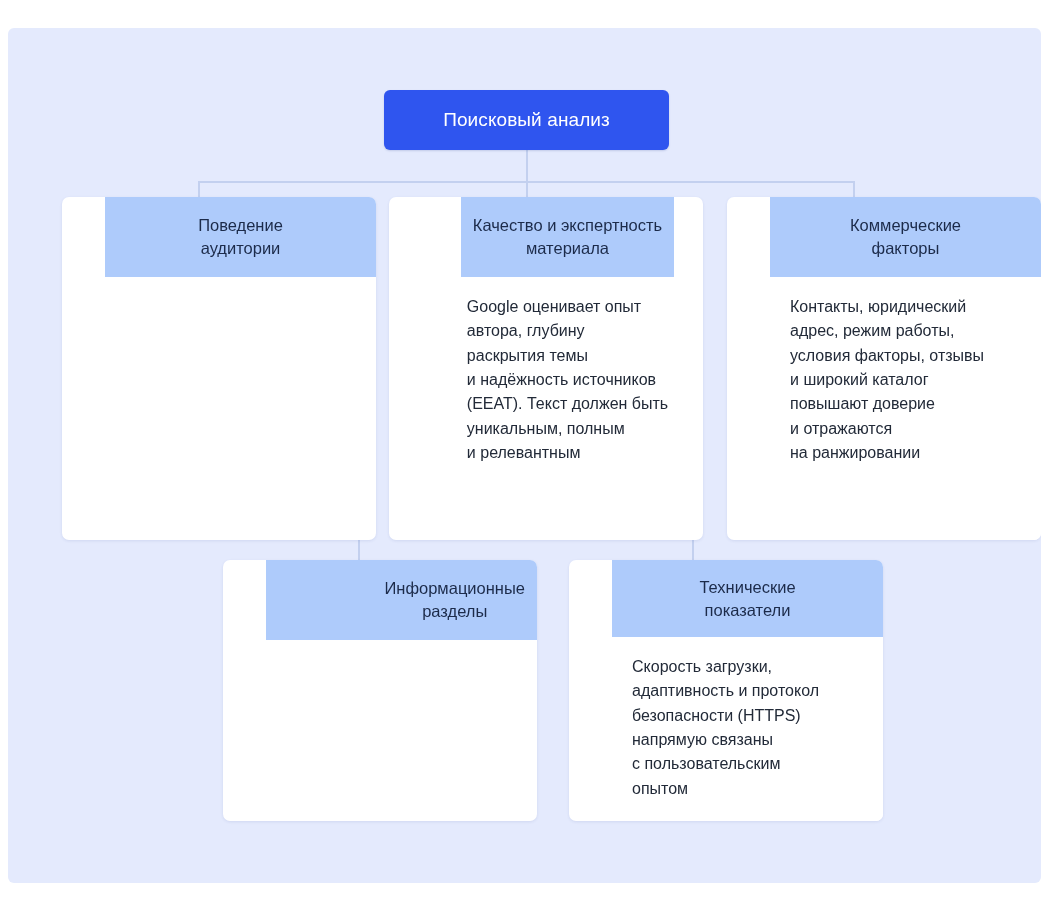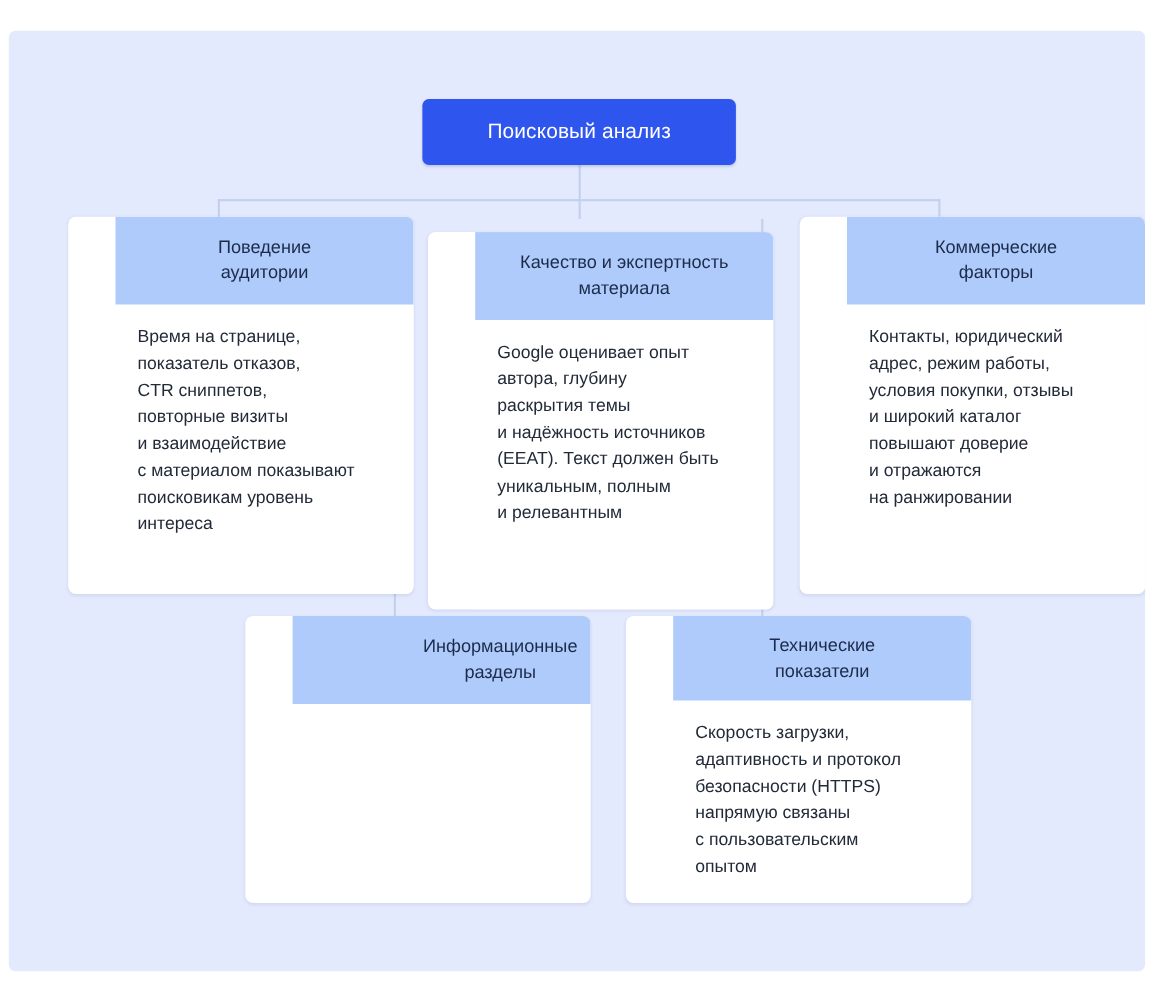--- a/index.html
+++ b/index.html
@@ -98,21 +98,21 @@
     line-height: 1.52;
     white-space: pre-line;
   }
 
   
   #root-1      { left: 376px; top: 62px;  width: 285px; height: 60px; }
 
   #card-behavior { left: 54px;  top: 169px; width: 271px; height: 343px; }
   #card-behavior .card-head { height: 80px; }
 
-  #card-quality  { left: 381px; top: 183px; width: 271px; height: 343px; }
+  #card-quality  { left: 381px; top: 169px; width: 271px; height: 343px; align-items: center; }
   #card-quality .card-head { height: 80px; }
 
   #card-commerce { left: 719px; top: 169px; width: 271px; height: 343px; }
   #card-commerce .card-head { height: 80px; }
 
   #card-info     { left: 215px; top: 532px; width: 271px; height: 261px; }
   #card-info .card-head { height: 80px; justify-content: flex-end; }
 
   #card-tech     { left: 561px; top: 532px; width: 271px; height: 261px; }
   #card-tech .card-head { height: 80px; }
@@ -137,30 +137,20 @@
     <div class="line v" style="left:684px; top:171px; height:363px;"></div>
 
     <div id="root-1" class="root-node">
       <span class="root-label">Поисковый анализ</span>
     </div>
 
     <div id="card-behavior" class="card">
       <div class="card-head">
         <span class="head-text" style="white-space: pre-line;">Поведение
 аудитории</span>
-      </div>
-      <div class="card-body">
-        <span class="body-text">Время на странице,
-показатель отказов,
-CTR сниппетов,
-повторные визиты
-и взаимодействие
-с материалом показывают
-поисковикам уровень
-интереса</span>
       </div>
     </div>
 
     <div id="card-quality" class="card">
       <div class="card-head">
         <span class="head-text" style="white-space: pre-line;">Качество и экспертность
 материала</span>
       </div>
       <div class="card-body">
         <span class="body-text">Google оценивает опыт
@@ -174,21 +164,21 @@
     </div>
 
     <div id="card-commerce" class="card">
       <div class="card-head">
         <span class="head-text" style="white-space: pre-line;">Коммерческие
 факторы</span>
       </div>
       <div class="card-body">
         <span class="body-text">Контакты, юридический
 адрес, режим работы,
-условия покупки, отзывы
+условия факторы, отзывы
 и широкий каталог
 повышают доверие
 и отражаются
 на ранжировании</span>
       </div>
     </div>
 
     <div id="card-info" class="card">
       <div class="card-head">
         <span class="head-text" style="white-space: pre-line;">Информационные

